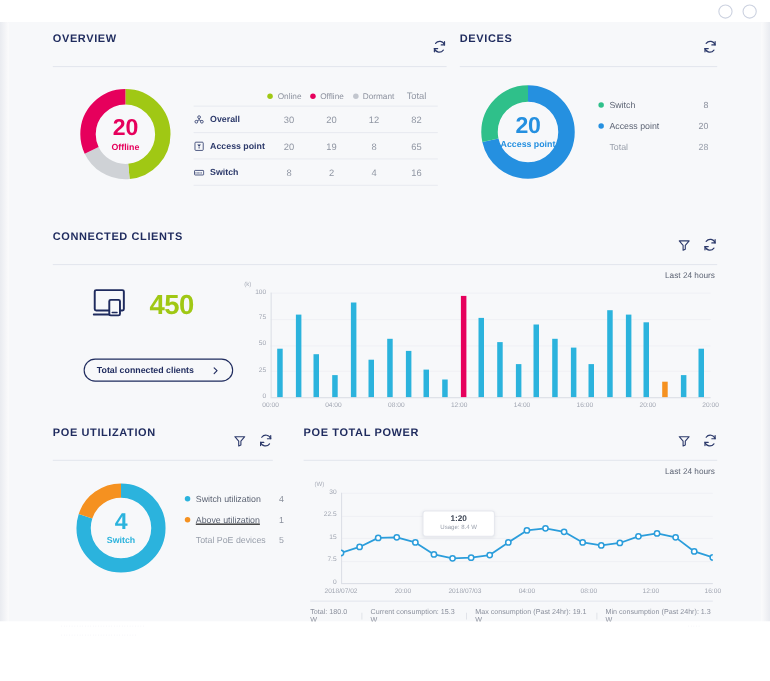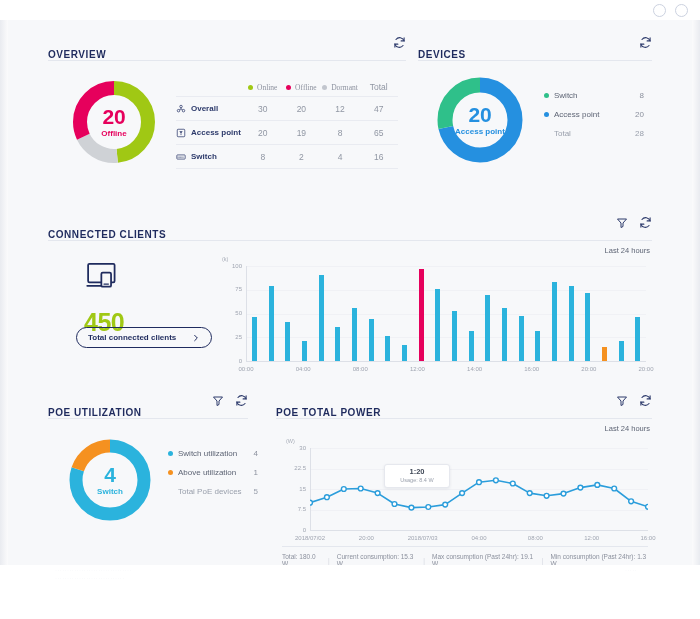--- a/index.html
+++ b/index.html
@@ -26,21 +26,21 @@
   }
   .shadow-l{position:absolute;left:0;top:20px;width:8px;height:545px;background:linear-gradient(90deg,#e9ebf0,#fbfbfc);}
   .shadow-r{position:absolute;right:0;top:20px;width:8px;height:545px;background:linear-gradient(270deg,#e9ebf0,#fbfbfc);}
   .bottomfade{position:absolute;left:0;top:565px;width:700px;height:54px;background:#ffffff;}
   .ghostline{position:absolute;font-size:6px;color:#f1f2f6;letter-spacing:.4px;}
 
   
   .card{position:absolute;background:#f7f8fa;}
   .card-hd{
     position:absolute;left:0;top:0;right:0;height:30px;
-    display:flex;align-items:flex-end;
+    display:flex;align-items:flex-start;
   }
   .card-title{
     font-size:10px;font-weight:bold;color:#1f2b5e;letter-spacing:.55px;
   }
   .hd-icons{position:absolute;right:0;top:6px;display:flex;align-items:center;gap:11px;}
   .rule{position:absolute;left:0;right:0;top:30px;height:1px;background:#e4e7ee;}
 
   .ico{display:block;}
   .ico svg{display:block;}
 
@@ -53,21 +53,21 @@
   .ctr .big{display:block;font-size:21px;font-weight:bold;letter-spacing:-.3px;}
   .ctr .sub{display:block;font-size:8px;font-weight:bold;margin-top:3px;}
 
   
   .ovt{position:absolute;font-size:8px;color:#8d929f;}
   .ovt .hrow{display:flex;align-items:center;height:18px;}
   .ovt .row{display:flex;align-items:center;height:23px;border-top:1px solid #e9ebf1;}
   .ovt .row:first-of-type{border-top:1px solid #e9ebf1;}
   .c-lbl{width:82px;display:flex;align-items:flex-start;gap:5px;color:#2d3a6b;font-size:8px;font-weight:bold;}
   .c-num{width:47px;text-align:center;font-size:8.5px;color:#9096a3;}
-  .dotlbl{display:flex;align-items:center;gap:4px;justify-content:center;width:47px;font-size:7.5px;font-family:Liberation Serif, serif;}
+  .dotlbl{display:flex;align-items:center;gap:4px;width:47px;font-size:7.5px;}
   .dot{width:5px;height:5px;border-radius:50%;display:inline-block;}
 
   
   .legend{position:absolute;font-size:8px;}
   .lg-row{display:flex;align-items:center;height:19px;}
   .lg-dot{width:5px;height:5px;border-radius:50%;margin-right:5px;}
   .lg-name{color:#5d6474;}
   .lg-val{position:absolute;right:0;color:#8b909d;}
 
   
@@ -176,21 +176,21 @@
                   <circle cx="6" cy="16" r="3"></circle>
                   <circle cx="18" cy="16" r="3"></circle>
                 <path d="M12 9v3M12 12l-4 2M12 12l4 2"></path>
               </svg>
             </span>
             <span>Overall</span>
           </span>
           <span class="c-num">30</span>
           <span class="c-num">20</span>
           <span class="c-num">12</span>
-          <span class="c-num">47</span>
+          <span class="c-num">82</span>
         </div>
 
         <div class="row">
           <span class="c-lbl">
             <span class="ico">
               <svg width="10" height="10" viewBox="0 0 24 24" fill="none" stroke="#2d3a6b" stroke-width="1.8">
                 <rect x="3" y="3" width="18" height="18" rx="2"></rect>
                 <path d="M8 8h8l-4 5z" fill="#2d3a6b" stroke="none"></path>
                   <path d="M12 13v4"></path>
               </svg>
@@ -286,21 +286,21 @@
           </span>
         </span>
       </div>
       <div class="rule"></div>
 
       <div class="range" style="right:2px;top:36px;">
         <span class="tri" style="border-left-color:#4a5a8d;"></span>
         <span>Last 24 hours</span>
       </div>
 
-      <div style="position:absolute;left:36px;top:52px;display:flex;align-items:center;gap:16px;flex-direction:column;">
+      <div style="position:absolute;left:36px;top:52px;display:flex;align-items:center;gap:16px;">
         <span class="ico">
           <svg width="36" height="30" viewBox="0 0 40 34" fill="none" stroke="#1f2b5e" stroke-width="2">
             <rect x="2" y="2" width="30" height="21" rx="1.5"></rect>
             <path d="M1 27h22" stroke-linecap="round"></path>
             <rect x="17" y="12" width="11" height="16" rx="1.5" fill="#f7f8fa"></rect>
             <path d="M20 25h5" stroke-width="1.4" stroke-linecap="round"></path>
           </svg>
         </span>
         <span class="cc-num">450</span>
       </div>
@@ -400,21 +400,21 @@
           <span class="sub" style="color:#2bb3dd;">Switch</span>
         </div>
       </div>
 
       <div class="legend" style="left:120px;top:56px;width:90px;">
         <div class="lg-row" style="position:relative;">
           <i class="lg-dot" style="background:#2bb3dd;"></i>
           <span class="lg-name">Switch utilization</span>
           <span class="lg-val">4</span>
         </div>
-        <div class="lg-row" style="position:relative;">
+        <div class="lg-row" style="position:relative;text-decoration:underline;">
           <i class="lg-dot" style="background:#f59120;"></i>
           <span class="lg-name">Above utilization</span>
           <span class="lg-val">1</span>
         </div>
         <div class="lg-row" style="position:relative;">
           <span class="lg-name" style="margin-left:10px;color:#9aa0ac;">Total PoE devices</span>
           <span class="lg-val" style="color:#9aa0ac;">5</span>
         </div>
       </div>
     </div>

